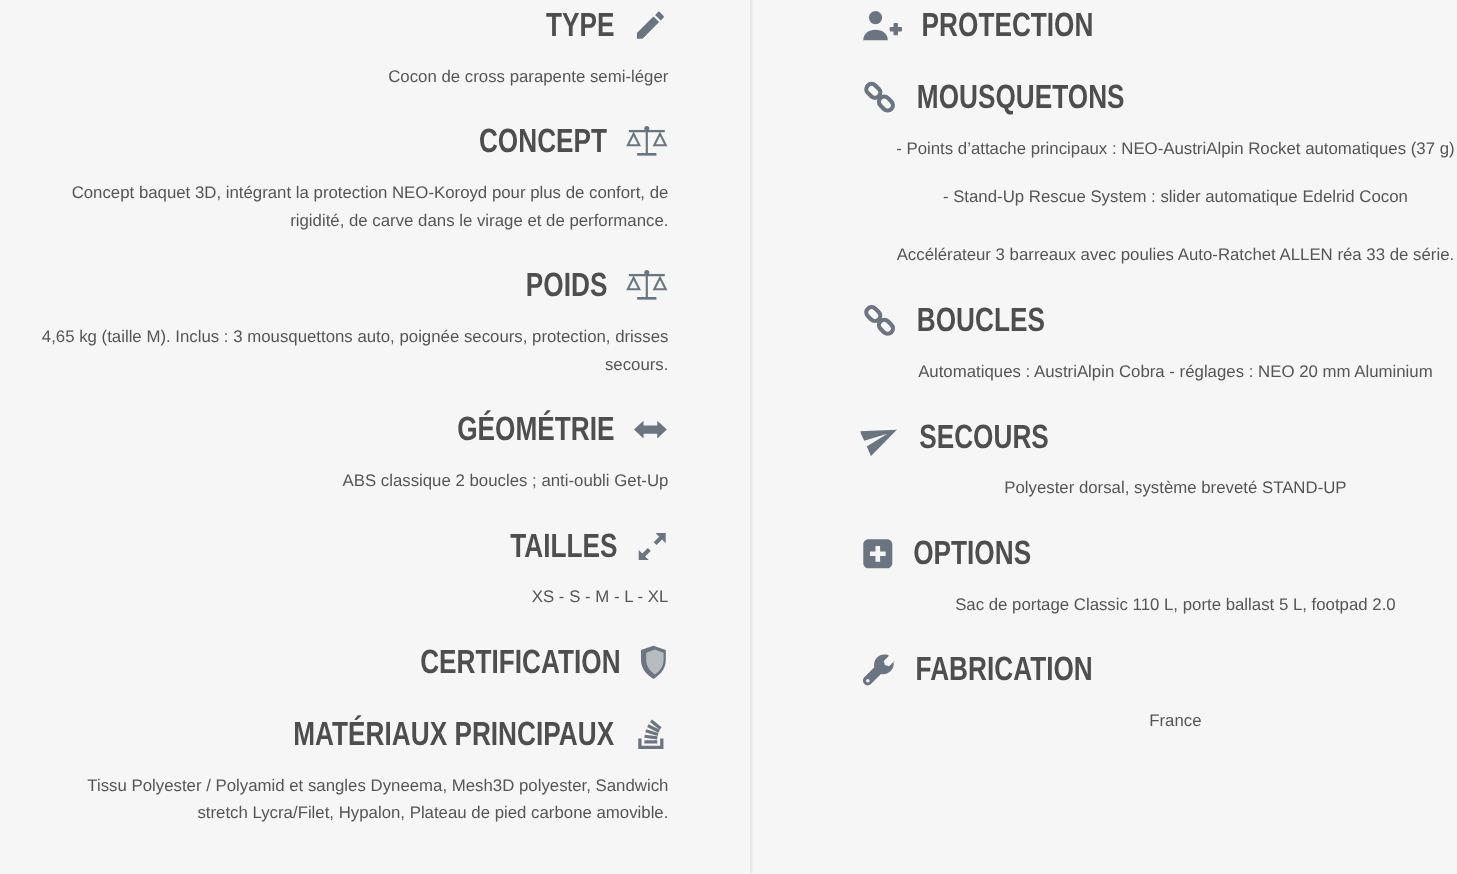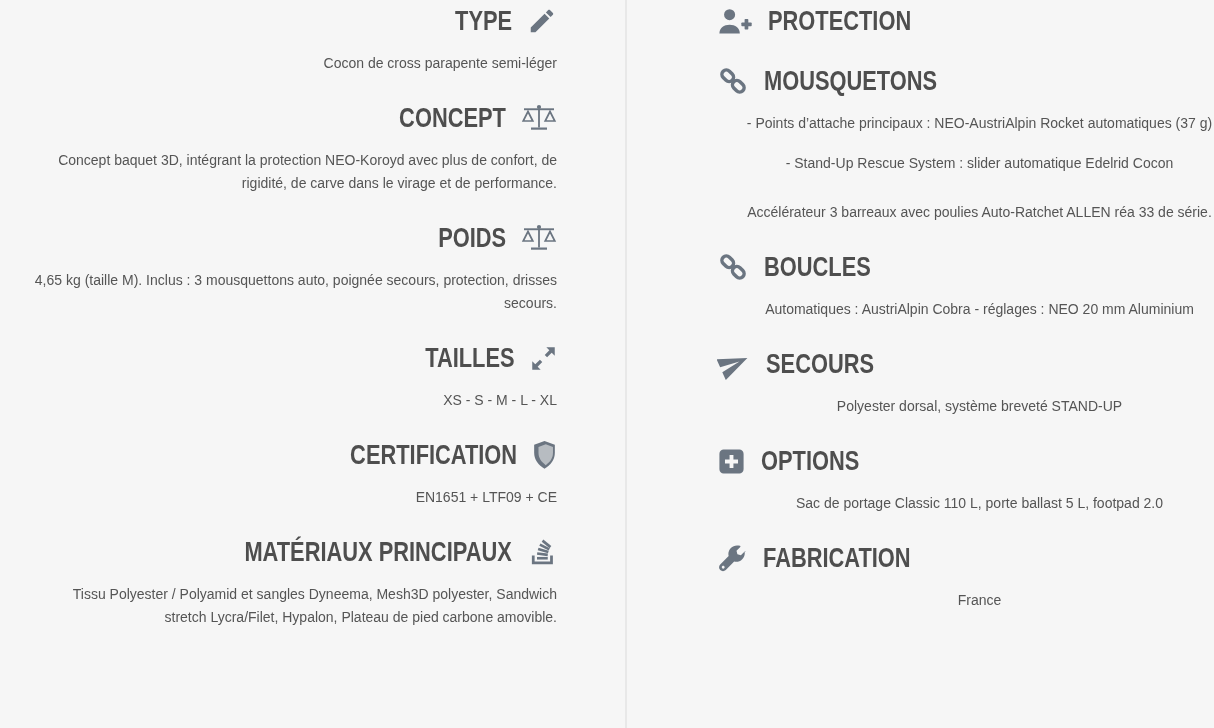--- a/index.html
+++ b/index.html
@@ -86,21 +86,21 @@
                 <rect x="17.1" y="5" width="1.8" height="18.5"></rect>
                 <rect x="10" y="23.5" width="16" height="2.2"></rect>
               </g>
               <g fill="none" stroke="#6b7581" stroke-width="1.7">
                 <path d="M7 7.5 L2.2 17 H11.8 Z"></path>
                 <path d="M29 7.5 L24.2 17 H33.8 Z"></path>
               </g>
             </svg>
         </span>
       </h2>
-      <p class="spec-text">Concept baquet 3D, intégrant la protection NEO-Koroyd avec plus de confort, de rigidité, de carve dans le virage et de performance.</p>
+      <p class="spec-text">Concept baquet 3D, intégrant la protection NEO-Koroyd pour plus de confort, de rigidité, de carve dans le virage et de performance.</p>
     </section>
 
     <section class="spec">
       <h2 class="spec-heading">
         <span class="title">POIDS</span>
         <span class="icon">
           <svg width="36" height="29" viewBox="0 0 36 29">
               <g fill="#6b7581">
                 <circle cx="18" cy="3" r="2.1"></circle>
                 <rect x="3" y="4.3" width="30" height="1.9"></rect>
@@ -111,20 +111,29 @@
                 <path d="M7 7.5 L2.2 17 H11.8 Z"></path>
                 <path d="M29 7.5 L24.2 17 H33.8 Z"></path>
               </g>
             </svg>
         </span>
       </h2>
       <p class="spec-text">4,65 kg (taille M). Inclus : 3 mousquettons auto, poignée secours, protection, drisses secours.</p>
     </section>
 
     <section class="spec">
+      <h2 class="spec-heading">
+        <span class="title">GÉOMÉTRIE</span>
+        <span class="icon">
+          <svg width="30" height="16" viewBox="0 0 24 14" fill="#6b7581">
+              <path d="M0 7 L7 .5 V4 H17 V.5 L24 7 L17 13.5 V10 H7 V13.5 Z"></path>
+            </svg>
+        </span>
+      </h2>
+      <p class="spec-text">ABS classique 2 boucles ; anti-oubli Get-Up</p>
     </section>
 
     <section class="spec">
       <h2 class="spec-heading">
         <span class="title">TAILLES</span>
         <span class="icon">
           <svg width="27" height="27" viewBox="0 0 24 24" fill="#6b7581">
               <path d="M14.5 2 H22 V9.5 L19.3 6.8 L15.2 10.9 L13.1 8.8 L17.2 4.7 Z"></path>
               <path d="M9.5 22 H2 V14.5 L4.7 17.2 L8.8 13.1 L10.9 15.2 L6.8 19.3 Z"></path>
             </svg>
@@ -136,21 +145,20 @@
     <section class="spec">
       <h2 class="spec-heading">
         <span class="title">CERTIFICATION</span>
         <span class="icon">
           <svg width="25" height="30" viewBox="0 0 24 29">
               <path fill="#6b7581" d="M12 1 L22 4.6 V12.4 C22 19.3 17.8 24.3 12 27.8 C6.2 24.3 2 19.3 2 12.4 V4.6 Z"></path>
               <path fill="#f6f6f6" d="M12 4.2 L19 6.8 V12.4 C19 17.4 16.3 21.3 12 24.3 C7.7 21.3 5 17.4 5 12.4 V6.8 Z" opacity="0.55" transform="translate(1.2 0)"></path>
             </svg>
         </span>
       </h2>
-      <p class="spec-text">EN1651 + LTF09 + CE</p>
     </section>
 
     <section class="spec">
       <h2 class="spec-heading">
         <span class="title">MATÉRIAUX PRINCIPAUX</span>
         <span class="icon">
           <svg width="30" height="30" viewBox="0 0 24 24" fill="none" stroke="#6b7581">
               <path d="M5 14.8 V20.6 H19.6 V14.8" stroke-width="2.2"></path>
               <path d="M8 17h8.6" stroke-width="2.1"></path>
               <path d="M8.1 13.2 l8.5 1.1" stroke-width="2.1"></path>

